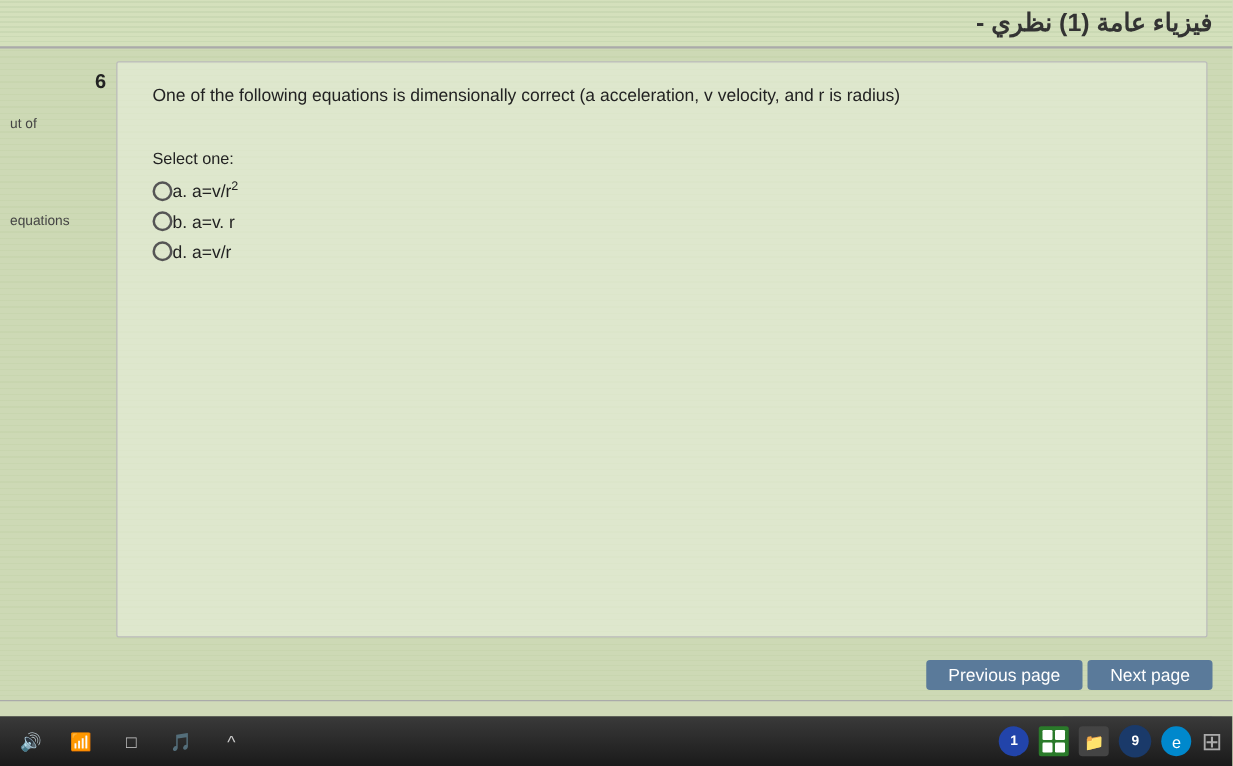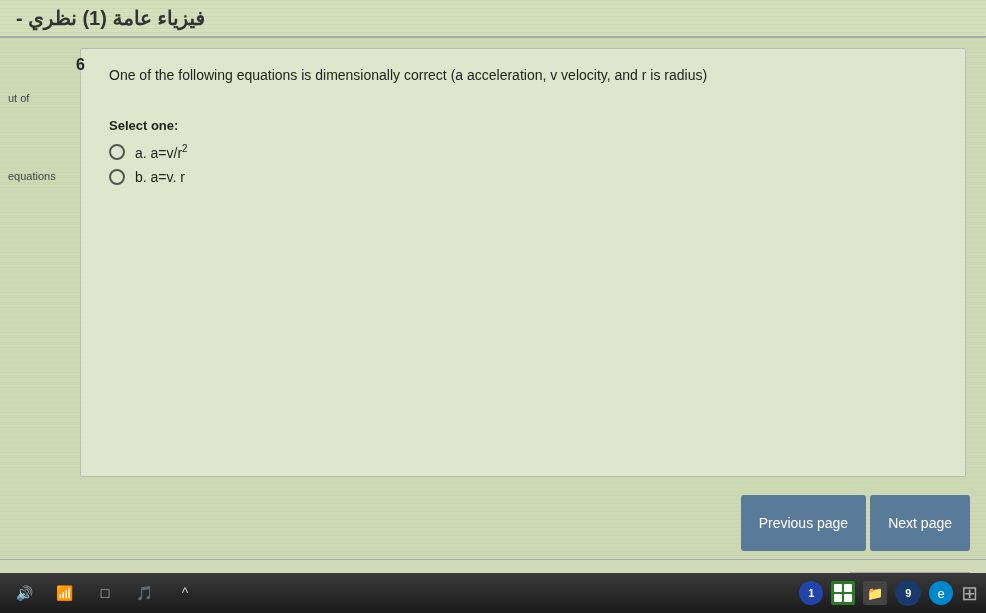--- a/index.html
+++ b/index.html
@@ -12,20 +12,21 @@
       position: relative;
     }
 
     
     .top-header {
       background: #d4e0bc;
       border-bottom: 2px solid #aaa;
       padding: 6px 16px;
       display: flex;
       align-items: center;
+      justify-content: flex-end;
       min-height: 38px;
       background-image: repeating-linear-gradient(
         0deg,
         transparent,
         transparent 3px,
         rgba(180,200,160,0.3) 3px,
         rgba(180,200,160,0.3) 4px
       );
     }
     .header-title {
@@ -46,21 +47,21 @@
         transparent,
         transparent 4px,
         rgba(180,200,150,0.2) 4px,
         rgba(180,200,150,0.2) 5px
       );
       background-color: #cdd9b5;
     }
 
     
     .sidebar {
-      width: 80px;
+      width: 93px;
       padding-top: 20px;
       display: flex;
       flex-direction: column;
       gap: 60px;
       padding-left: 8px;
     }
     .sidebar-label {
       font-size: 11px;
       color: #444;
       writing-mode: horizontal-tb;
@@ -78,31 +79,30 @@
 
     .question-text {
       font-size: 14px;
       color: #222;
       line-height: 1.5;
       margin-bottom: 14px;
     }
 
     .select-one-label {
       font-size: 13px;
-      font-weight: bold;
+      font-weight: normal;
       color: #222;
       margin-bottom: 10px;
       margin-top: 32px;
     }
 
     .option-row {
       display: flex;
-      align-items: center;
+      align-items: flex-end;
       margin-bottom: 8px;
-      gap: 10px;
     }
 
     .radio-circle {
       width: 16px;
       height: 16px;
       border-radius: 50%;
       border: 2px solid #555;
       background: transparent;
       flex-shrink: 0;
       cursor: pointer;
@@ -131,21 +131,21 @@
         transparent 3px,
         rgba(180,200,150,0.2) 3px,
         rgba(180,200,150,0.2) 4px
       );
     }
 
     .nav-btn {
       background: #5a7a9a;
       color: white;
       border: none;
-      padding: 20px 18px;
+      padding: 4px 18px;
       font-size: 14px;
       cursor: pointer;
       border-radius: 3px;
     }
 
     
     .bottom-bar {
       background: #d0dab8;
       border-top: 1px solid #aaa;
       padding: 6px 16px;
@@ -295,20 +295,24 @@
         <div class="radio-circle"></div>
         <span class="option-text">a. a=v/r<sup>2</sup></span>
       </div>
 
       <div class="option-row">
         <div class="radio-circle"></div>
         <span class="option-text">b. a=v. r</span>
       </div>
 
 
+      <div class="option-row">
+        <div class="radio-circle"></div>
+        <span class="option-text">d. a=v/r</span>
+      </div>
     </div>
   </div>
 
   <div class="nav-buttons-area">
     <button class="nav-btn">Previous page</button>
     <button class="nav-btn">Next page</button>
   </div>
 
   <div class="bottom-bar">
     <div style="display:flex; flex-direction:column; align-items:flex-end; gap:2px;">

